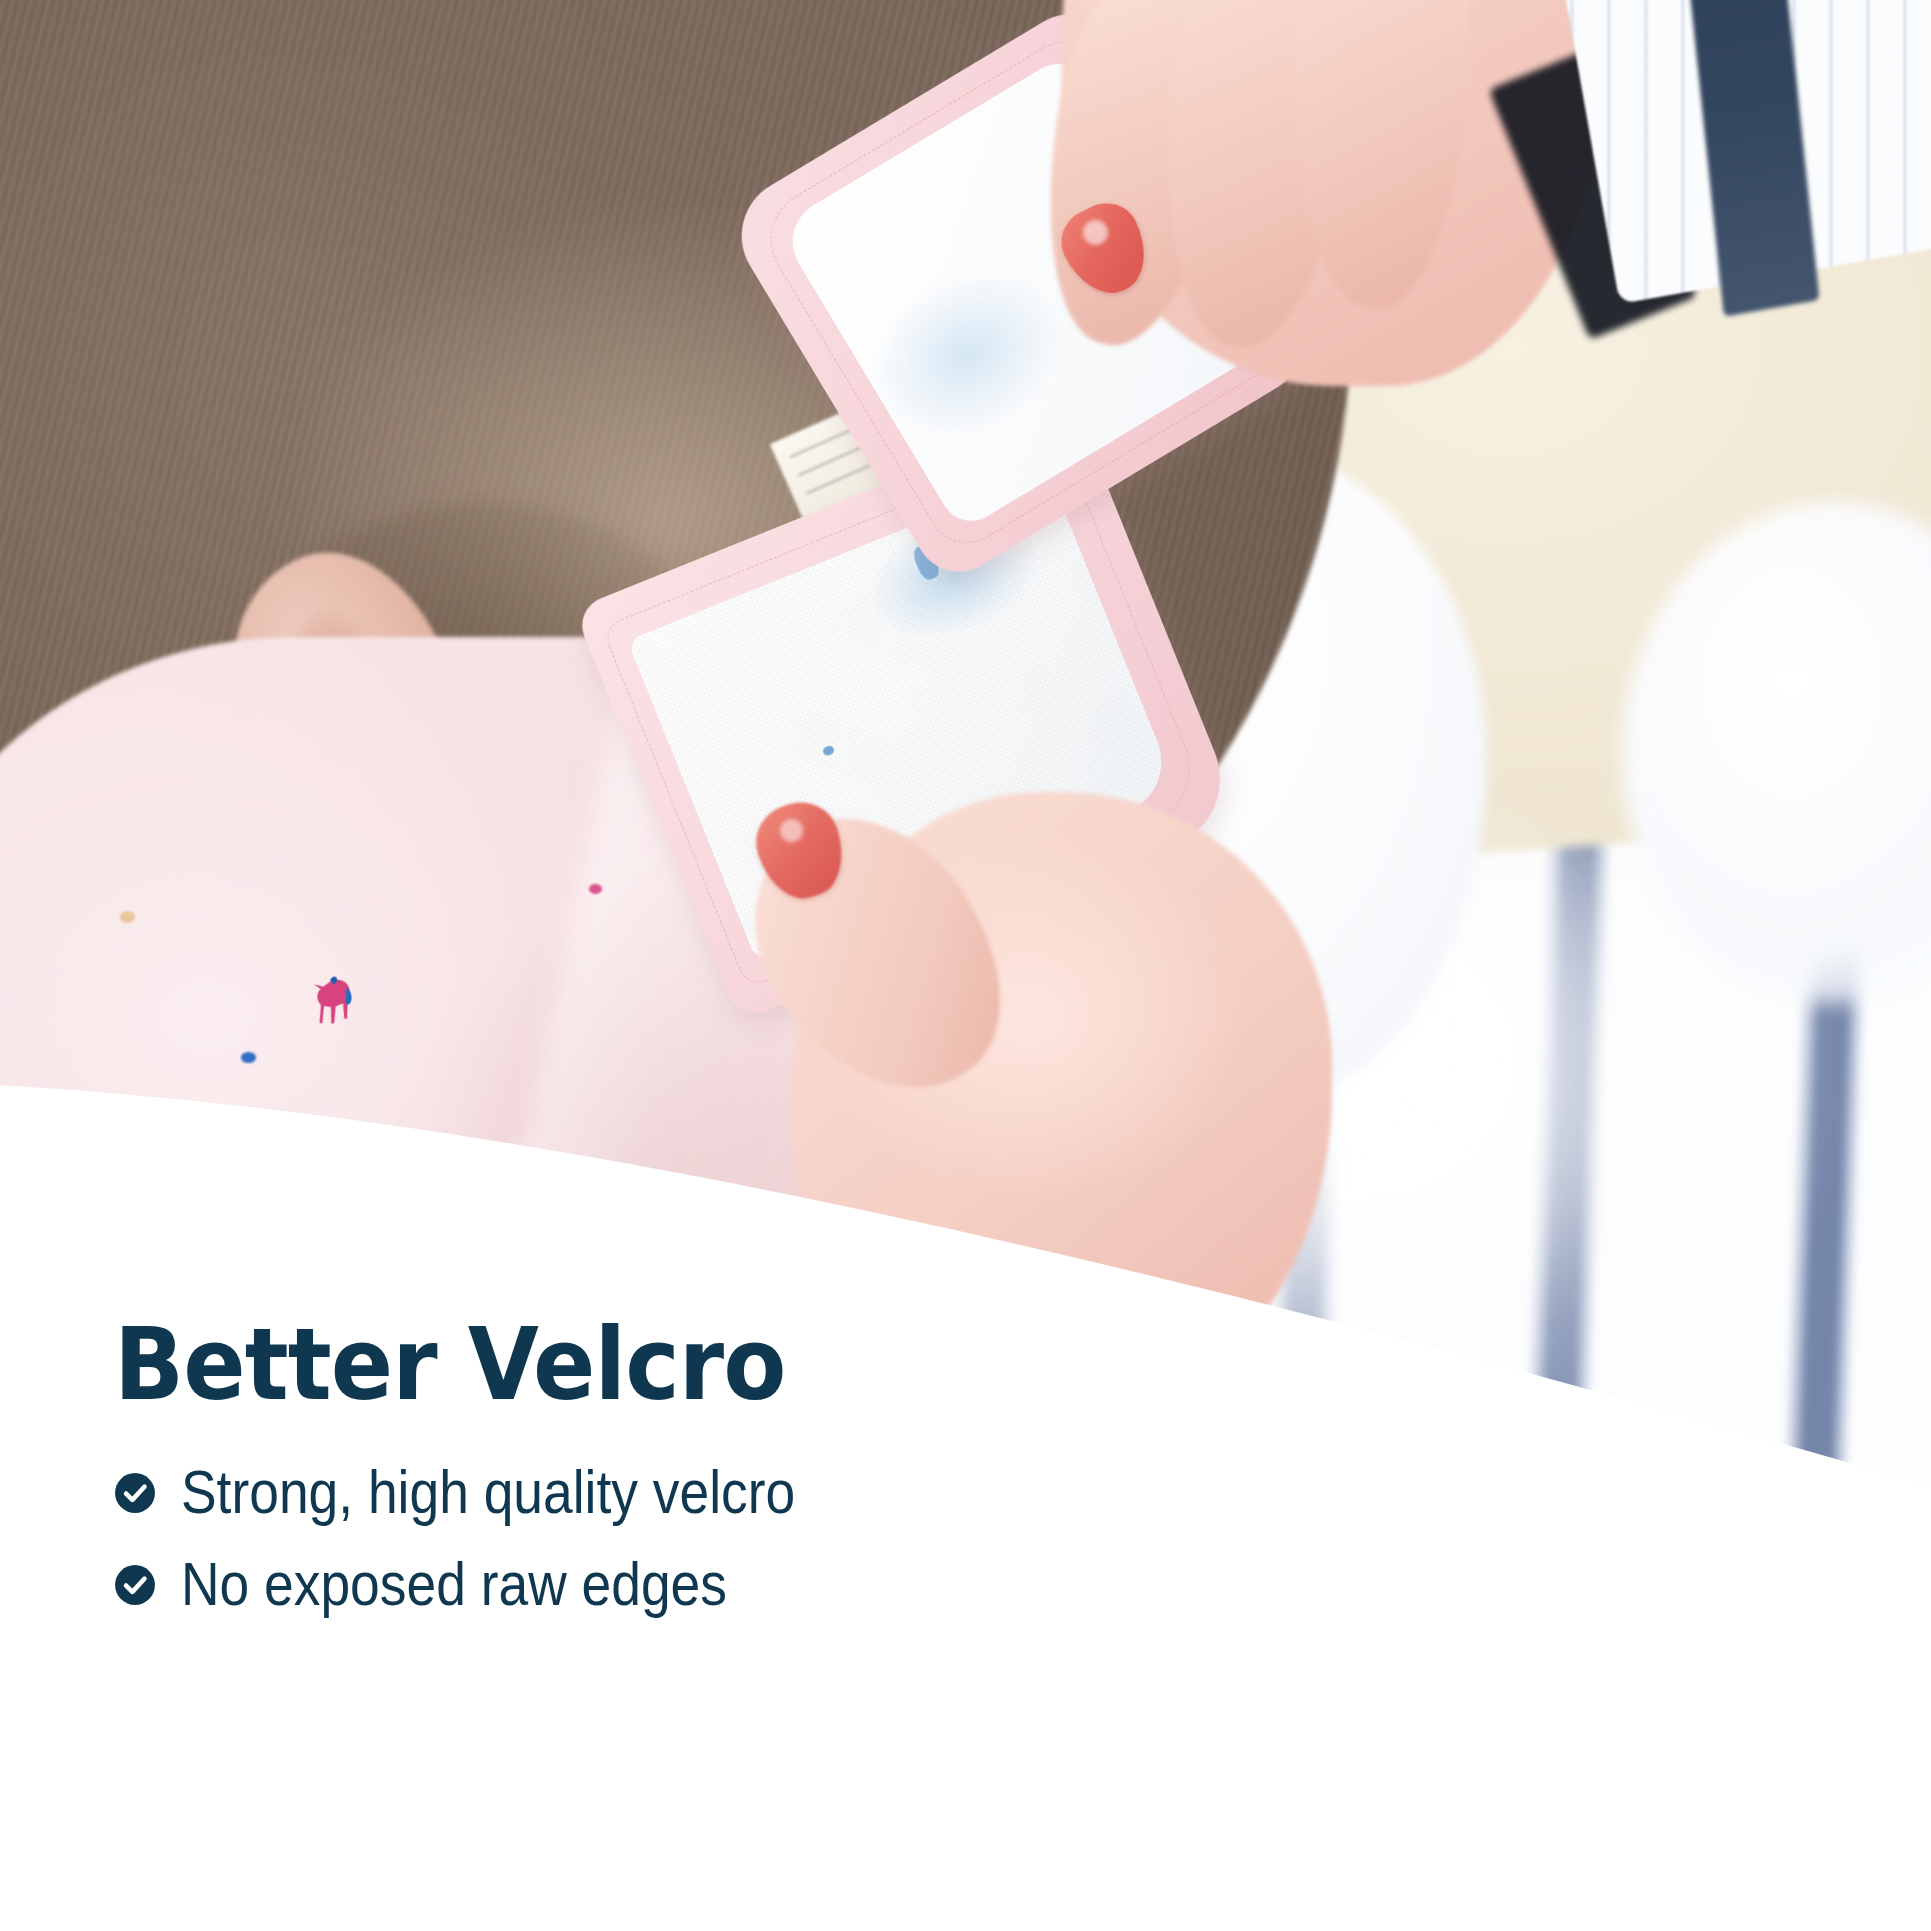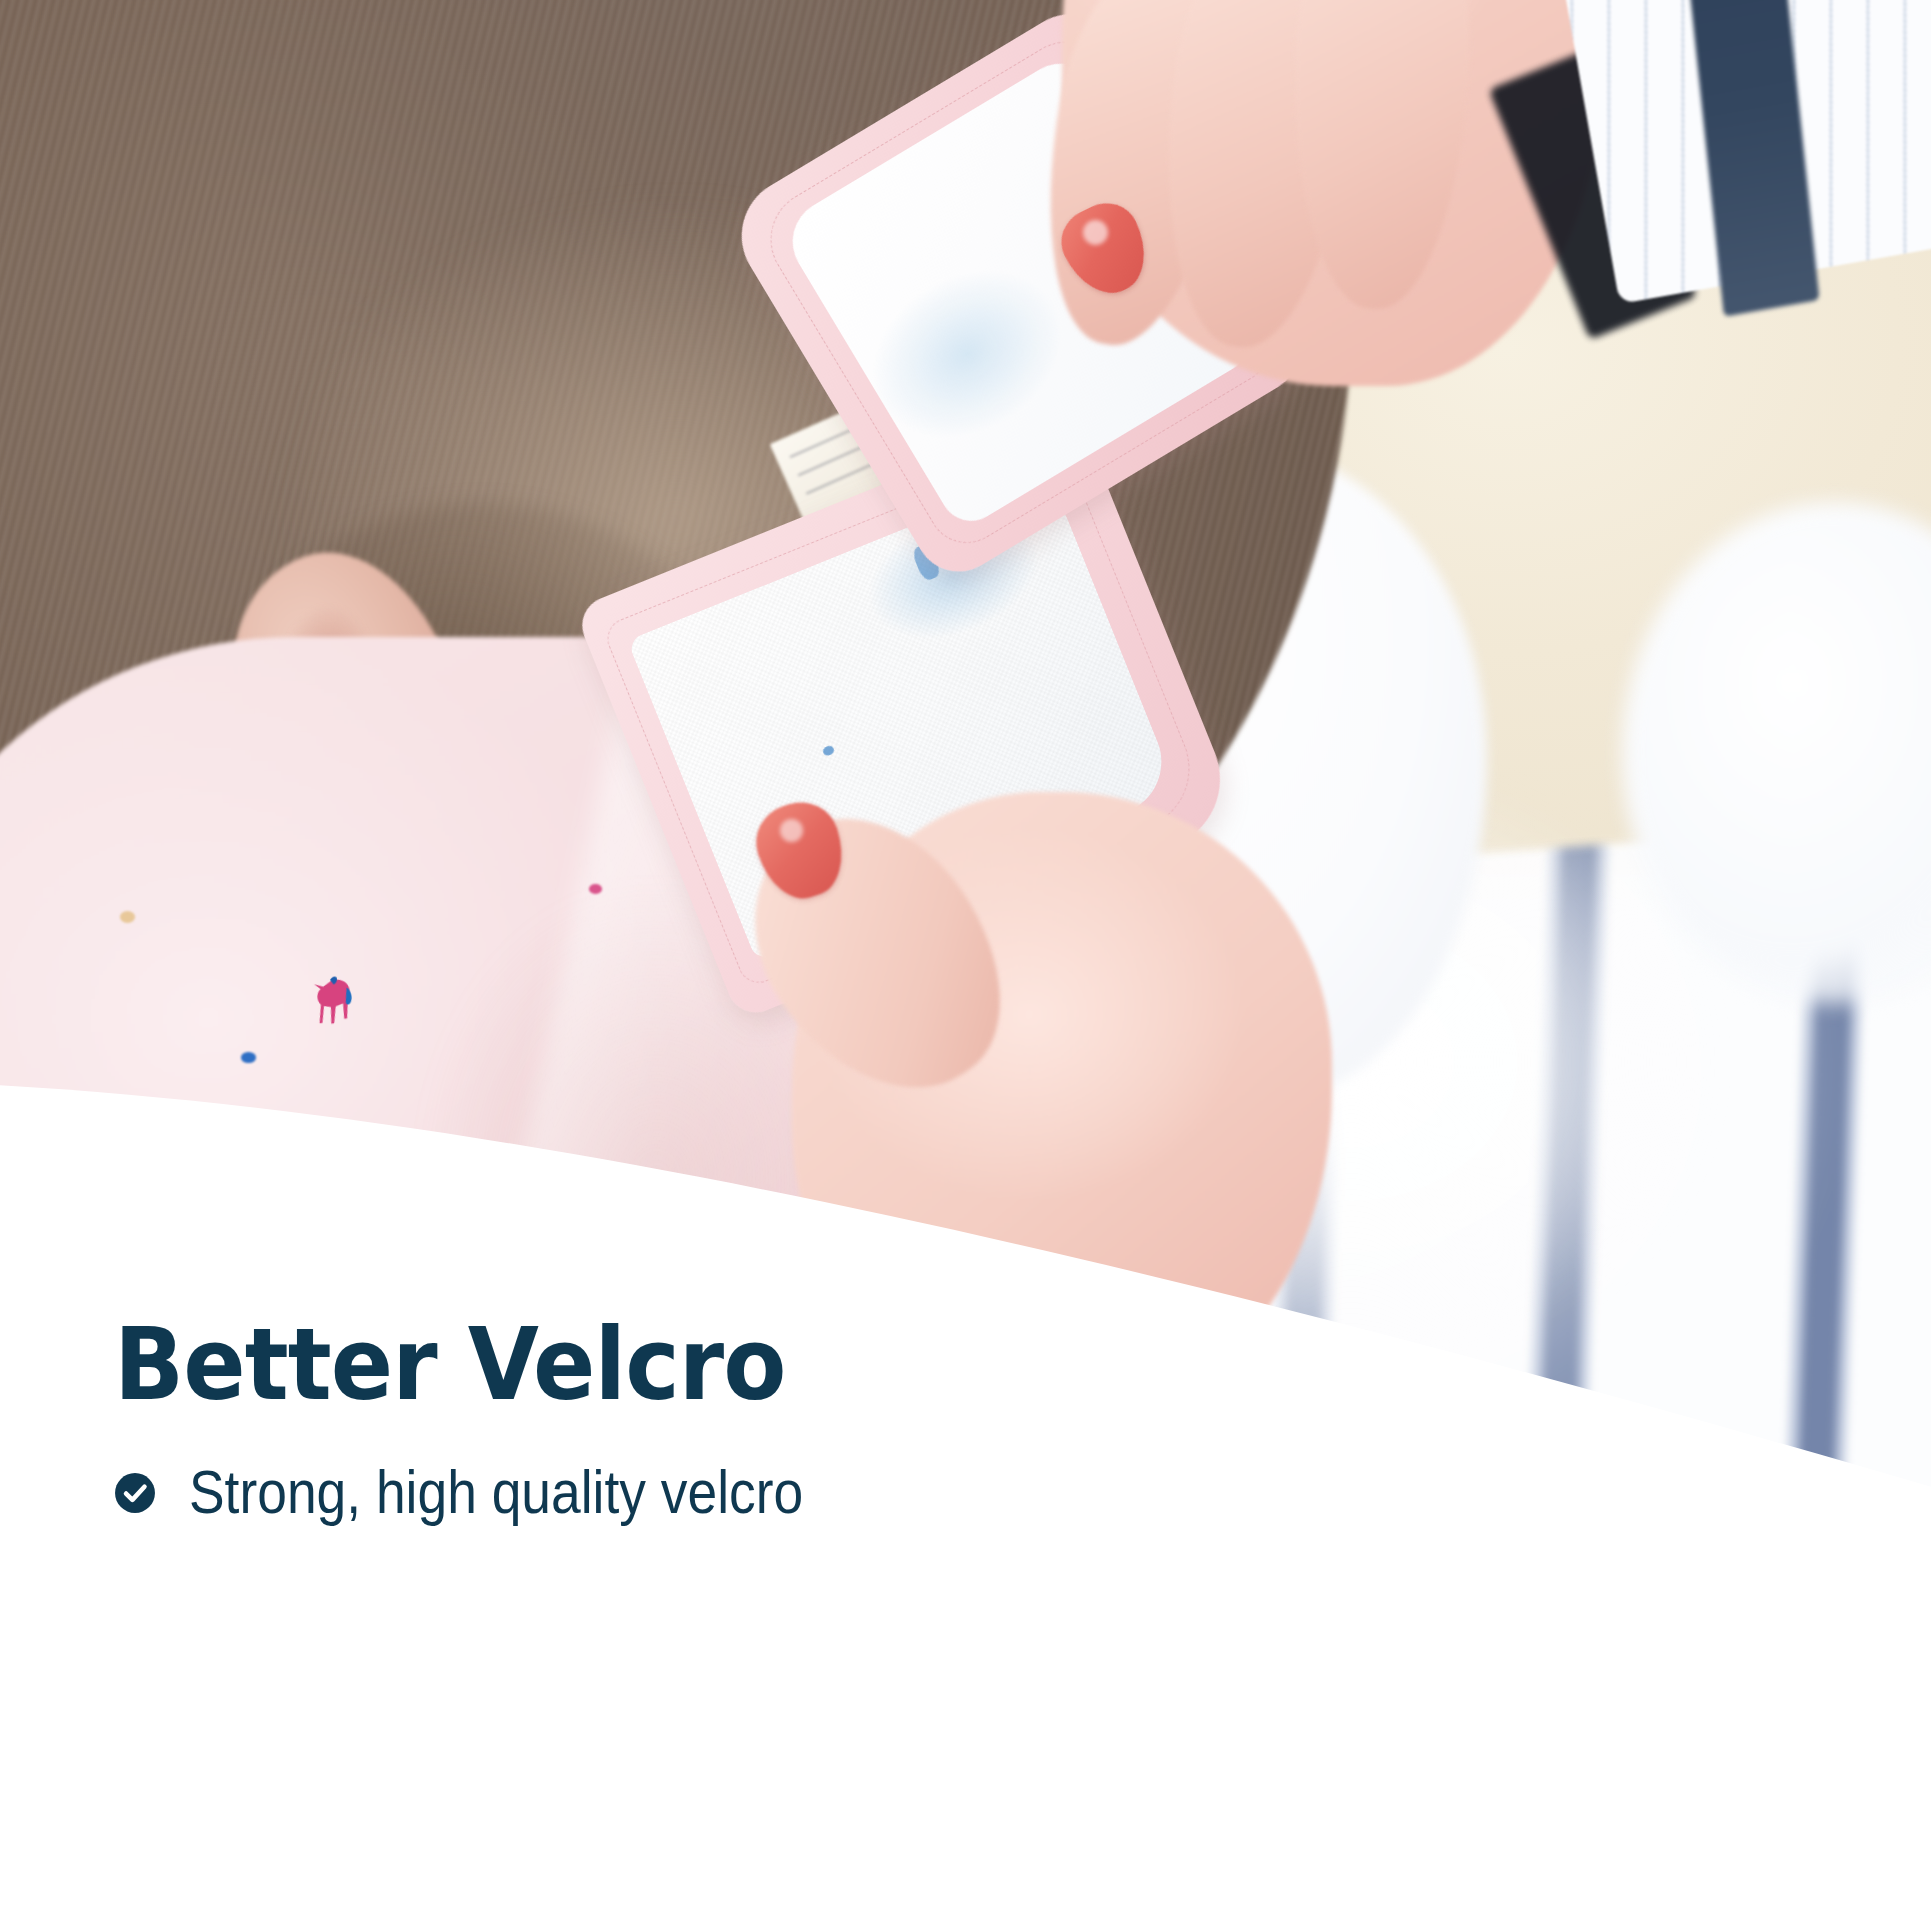--- a/index.html
+++ b/index.html
@@ -445,21 +445,21 @@
     letter-spacing:-1px;
     color:#0f3850;
     transform:scaleX(.92);
     transform-origin:left center;
     margin-bottom:42px;
   }
   .bullets { list-style:none; }
   .bullet {
     display:flex;
     align-items:center;
-    gap:33px;
+    gap:25px;
     margin-bottom:21px;
     height:71px;
   }
   .check-icon {
     flex:0 0 auto;
     width:42px; height:42px;
     display:block;
   }
   .bullet-text {
     font-family:"Liberation Sans", sans-serif;
@@ -566,20 +566,27 @@
 
       <li class="bullet">
         <svg class="check-icon" viewBox="0 0 40 40">
           <circle cx="20" cy="20" r="19" fill="#0f3850"></circle>
           <path d="M11.5 20.5 L17.5 26.5 L29 14" fill="none" stroke="#ffffff" stroke-width="4.4" stroke-linecap="round" stroke-linejoin="round"></path>
         </svg>
         <span class="bullet-text">Strong, high quality velcro</span>
       </li>
 
 
+      <li class="bullet">
+        <svg class="check-icon" viewBox="0 0 40 40">
+          <circle cx="20" cy="20" r="19" fill="#0f3850"></circle>
+          <path d="M11.5 20.5 L17.5 26.5 L29 14" fill="none" stroke="#ffffff" stroke-width="4.4" stroke-linecap="round" stroke-linejoin="round"></path>
+        </svg>
+        <span class="bullet-text">No exposed raw edges</span>
+      </li>
 
 
 
     </ul>
   </div>
 
 </div>
 
 
 </body></html>

